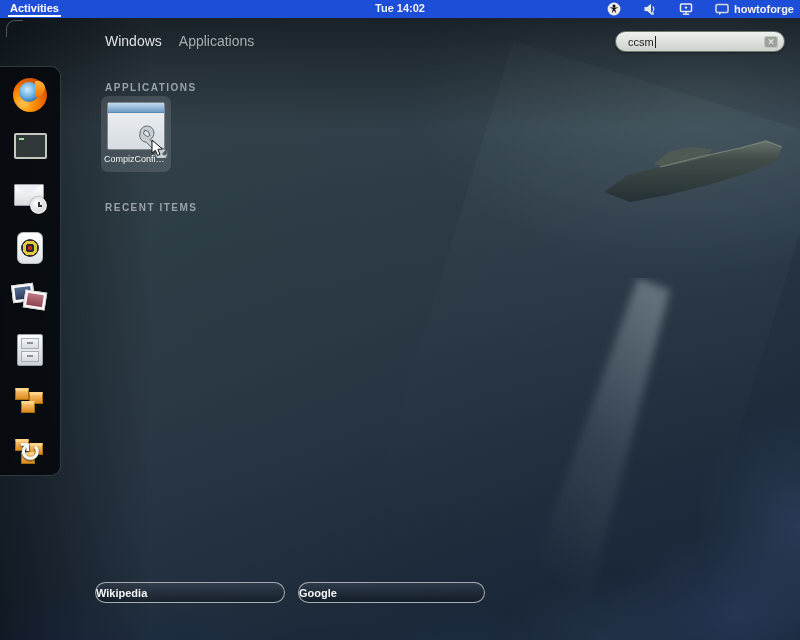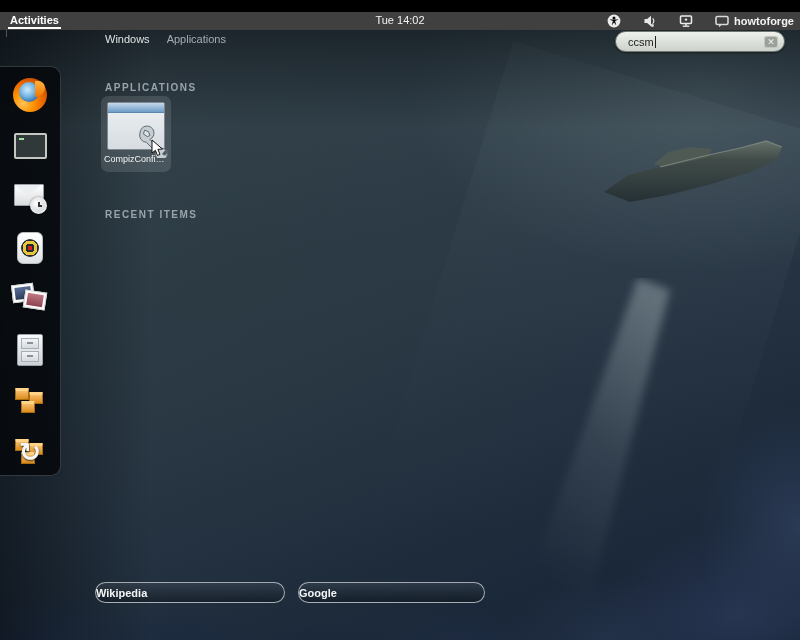--- a/index.html
+++ b/index.html
@@ -5,29 +5,29 @@
   html,body { margin:0; padding:0; background:#000; }
   .screen {
     position:relative; width:800px; height:640px; overflow:hidden;
     font-family:"Liberation Sans","DejaVu Sans",sans-serif;
     -webkit-font-smoothing:antialiased;
   }
 
   
   .topbar {
     position:absolute; left:0; top:0; width:800px; height:18px;
-    background:#404040; color:#eee; z-index:50;margin-top:12px;
+    background:#1d4ed8; color:#eee; z-index:50;
   }
   .activities {
     position:absolute; left:8px; top:1px; font-size:11px; font-weight:bold;
     color:#fff; padding:1px 2px 1px 2px; border-bottom:2px solid #fdfdfd; cursor:pointer;
   }
   .clock {
     position:absolute; left:0; right:0; top:2px; text-align:center;
-    font-size:11px; font-weight:normal; color:#f2f2f2;
+    font-size:11px; font-weight:bold; color:#f2f2f2;
   }
   .status { position:absolute; right:6px; top:0; height:18px; display:flex; align-items:center; gap:22px; }
   .sicon { display:inline-flex; width:14px; height:14px; align-items:center; justify-content:center; }
   .usermenu { display:inline-flex; align-items:center; gap:5px; }
   .username { font-size:11px; font-weight:bold; color:#f2f2f2;text-align:right; }
 
   
   .overview { position:absolute; left:0; top:18px; width:800px; height:622px; overflow:hidden; }
   .wallpaper {
     position:absolute; inset:0;
@@ -58,21 +58,21 @@
     background:linear-gradient(to right, rgba(2,6,10,0.55), rgba(2,6,10,0)); }
   .panel-corner { position:absolute; left:6px; top:2px; width:16px; height:16px;
     border-left:1px solid rgba(200,210,215,0.35); border-top:1px solid rgba(200,210,215,0.35);
     border-top-left-radius:9px; }
 
   .ship { position:absolute; left:598px; top:104px; }
   .beam { position:absolute; left:520px; top:260px; pointer-events:none; }
 
   
   .tabs { position:absolute; left:105px; top:15px; display:flex; gap:17px; }
-  .tab { font-size:11px; color:#a7aeb2; cursor:pointer;text-align:center; }
+  .tab { font-size:14px; color:#a7aeb2; cursor:pointer;text-align:center; }
   .tab.active { color:#dde1e3; }
 
   
   .searchbox {
     position:absolute; right:15px; top:13px; width:170px; height:21px;
     background:linear-gradient(#eef1ec, #ccd2cb);
     border:1px solid #6f776f; border-radius:12px;
     display:flex; align-items:center; padding:0 6px 0 12px; box-sizing:border-box;
     box-shadow:0 1px 2px rgba(0,0,0,0.4);
   }
@@ -148,21 +148,21 @@
   .cube { position:absolute; width:14px; height:12px; background:linear-gradient(#f6bd68,#dd8c1d);
     border:1px solid #a96d12; border-top:3px solid #ffd489; box-sizing:border-box; border-radius:1px; }
   .cube-1 { left:3px; top:4px; } .cube-2 { left:17px; top:8px; } .cube-3 { left:9px; top:17px; }
   .upd-arrow { position:absolute; left:2px; top:2px; width:32px; height:32px; color:#f4f6f8;
     font-size:26px; line-height:30px; text-align:center; font-weight:bold;
     text-shadow:0 1px 2px rgba(0,0,0,0.7); }
 
   
   .secheader { position:absolute; left:105px; font-size:10px; font-weight:bold; letter-spacing:1.5px;
     color:#99a3a9; }
-  .hdr-apps { top:64px; } .hdr-recent { top:191px; }
+  .hdr-apps { top:64px; } .hdr-recent { top:184px; }
 
   .apptile { position:absolute; left:101px; top:78px; width:70px; height:76px;
     background:rgba(255,255,255,0.12); border-radius:7px; cursor:pointer;
     display:flex; flex-direction:column; align-items:center; padding-top:4px; box-sizing:border-box; }
   .appicon { position:relative; width:62px; height:52px; }
   .appwin { position:absolute; left:2px; top:2px; width:56px; height:46px; background:linear-gradient(#eef1f3,#d6dce1);
     border:1px solid #7d8890; border-radius:2px; }
   .appwin::before { content:""; position:absolute; left:0; top:0; right:0; height:9px;
     background:linear-gradient(#c3d8ec,#6f9cc6); border-bottom:1px solid #5d87ae; border-radius:2px 2px 0 0; }
   .wrench { position:absolute; right:-4px; bottom:-6px; }

